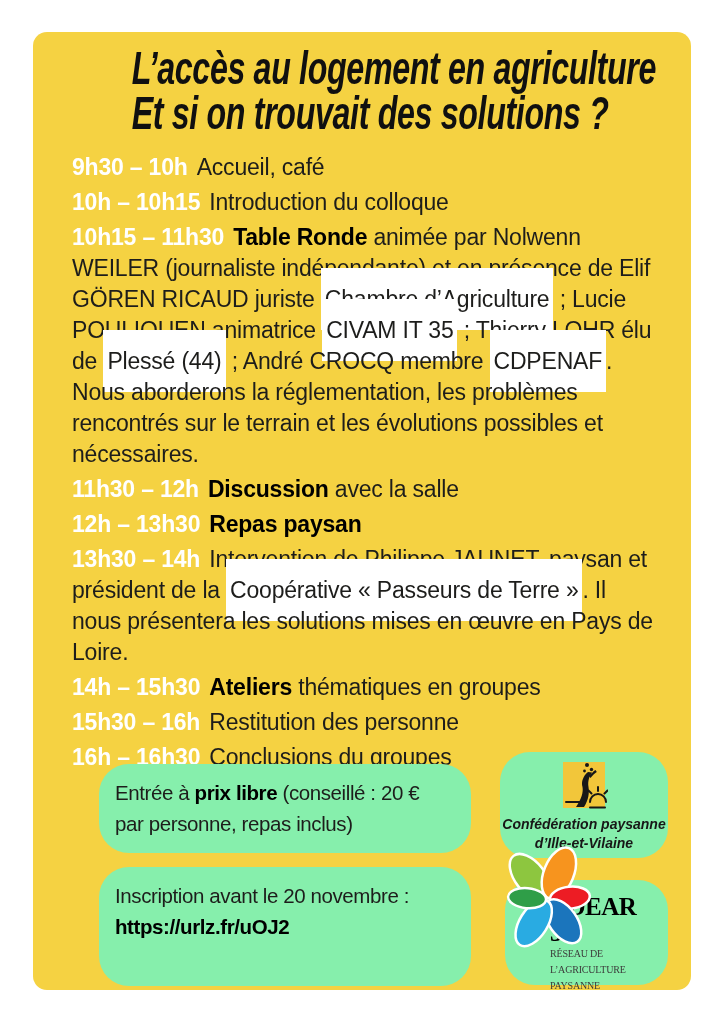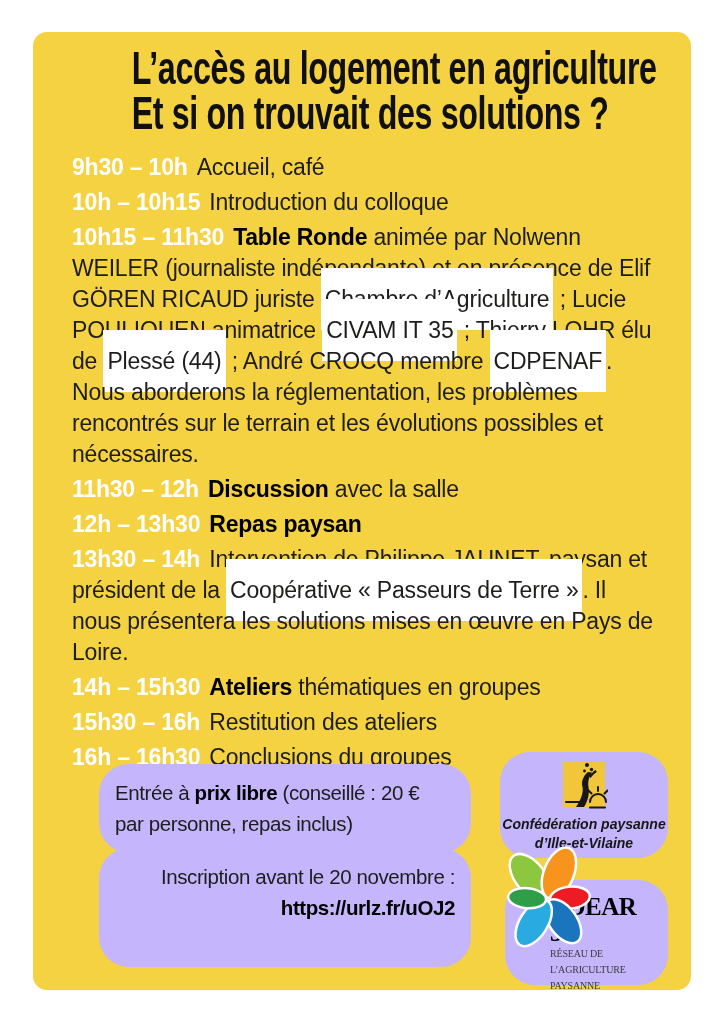--- a/index.html
+++ b/index.html
@@ -8,21 +8,21 @@
     background: var(--page-bg, #ffffff);
     font-family:"Liberation Sans", sans-serif;
     overflow:hidden;
   }
   .flyer {
     position:absolute; left:33px; top:32px; width:658px; height:958px;
     background: var(--flyer-bg, #f5d242);
     border-radius:14px;
   }
   
-  .title { margin-top:14px; text-align:center; color: var(--title, #101010); font-weight:bold; }
+  .title { margin-top:14px; text-align:center; color: var(--title, #101010); font-weight:bold;font-style:italic; }
   .title .tline {
     font-size:46px; line-height:45px; white-space:nowrap;
     transform:scaleX(0.70); transform-origin:50% 50%;
     letter-spacing:-0.5px;
   }
   
   .schedule { margin:16px 36px 0 39px; }
   .sched-item {
     margin:0; padding:0;
     font-size:23px; line-height:31px; letter-spacing:-0.2px;
@@ -30,28 +30,28 @@
   }
   .sched-item + .sched-item { margin-top:4px; }
   .time { color: var(--time, #ffffff); font-weight:bold; margin-right:9px; }
   .b { font-weight:bold; color:#000; }
   .hl {
     background: var(--highlight-bg, #ffffff);
     padding:18px 4px;
     -webkit-box-decoration-break:clone; box-decoration-break:clone;
   }
   
-  .box { position:absolute; background:#c4b5fd; color: var(--text, #1d1d1b); box-sizing:border-box;border-radius:30px; }
+  .box { position:absolute; background:#86efac; color: var(--text, #1d1d1b); box-sizing:border-box;border-radius:30px; }
   #price-box {
     left:66px; top:732px; width:372px; height:89px;
     padding:13px 16px; font-size:20.5px; line-height:31px; letter-spacing:-0.4px;
   }
   #reg-box {
-    left:66px; top:816px; width:372px; height:119px;
-    padding:13px 16px; font-size:20.5px; line-height:31px; letter-spacing:-0.4px;text-align:right;
+    left:66px; top:835px; width:372px; height:119px;
+    padding:13px 16px; font-size:20.5px; line-height:31px; letter-spacing:-0.4px;
   }
   .rich-line { white-space:nowrap; }
   
   #confed-box { left:467px; top:720px; width:168px; height:106px; padding-top:8px; text-align:center; }
   #confed-box svg { display:block; margin:0 auto; }
   .confed-text {
     margin-top:3px; font-family:Liberation Sans, sans-serif; font-style:italic; font-weight:bold;
     font-size:14px; line-height:19px; color:#171717;
   }
   
@@ -77,21 +77,21 @@
   </header>
 
   <section class="schedule" id="schedule">
       <p class="sched-item"><span class="time">9h30 – 10h</span><span>Accueil, café</span></p>
       <p class="sched-item"><span class="time">10h – 10h15</span><span>Introduction du colloque</span></p>
       <p class="sched-item"><span class="time">10h15 – 11h30</span><span class="b">Table Ronde</span><span> animée par Nolwenn WEILER (journaliste indépendante) et en présence de Elif GÖREN RICAUD juriste </span><span class="hl">Chambre d’Agriculture</span><span> ; Lucie POULIQUEN animatrice </span><span class="hl">CIVAM IT 35</span><span> ; Thierry LOHR élu de </span><span class="hl">Plessé (44)</span><span> ; André CROCQ membre </span><span class="hl">CDPENAF</span><span>. Nous aborderons la réglementation, les problèmes rencontrés sur le terrain et les évolutions possibles et nécessaires.</span></p>
       <p class="sched-item"><span class="time">11h30 – 12h</span><span class="b">Discussion</span><span> avec la salle</span></p>
       <p class="sched-item"><span class="time">12h – 13h30</span><span class="b">Repas paysan</span></p>
       <p class="sched-item"><span class="time">13h30 – 14h</span><span>Intervention de Philippe JAUNET, paysan et président de la </span><span class="hl">Coopérative « Passeurs de Terre »</span><span>. Il nous présentera les solutions mises en œuvre en Pays de Loire.</span></p>
       <p class="sched-item"><span class="time">14h – 15h30</span><span class="b">Ateliers</span><span> thématiques en groupes</span></p>
-      <p class="sched-item"><span class="time">15h30 – 16h</span><span>Restitution des ateliers</span></p>
+      <p class="sched-item"><span class="time">15h30 – 16h</span><span>Restitution des personne</span></p>
       <p class="sched-item"><span class="time">16h – 16h30</span><span>Conclusions du groupes</span></p>
     </section>
 
   <div class="box" id="price-box">
       <div class="rich-line"><span>Entrée à </span><span class="b">prix libre</span><span> (conseillé : 20 €</span></div>
       <div class="rich-line"><span>par personne, repas inclus)</span></div>
     </div>
 
   <div class="box" id="reg-box">
       <div class="rich-line"><span>Inscription avant le 20 novembre :</span></div>

